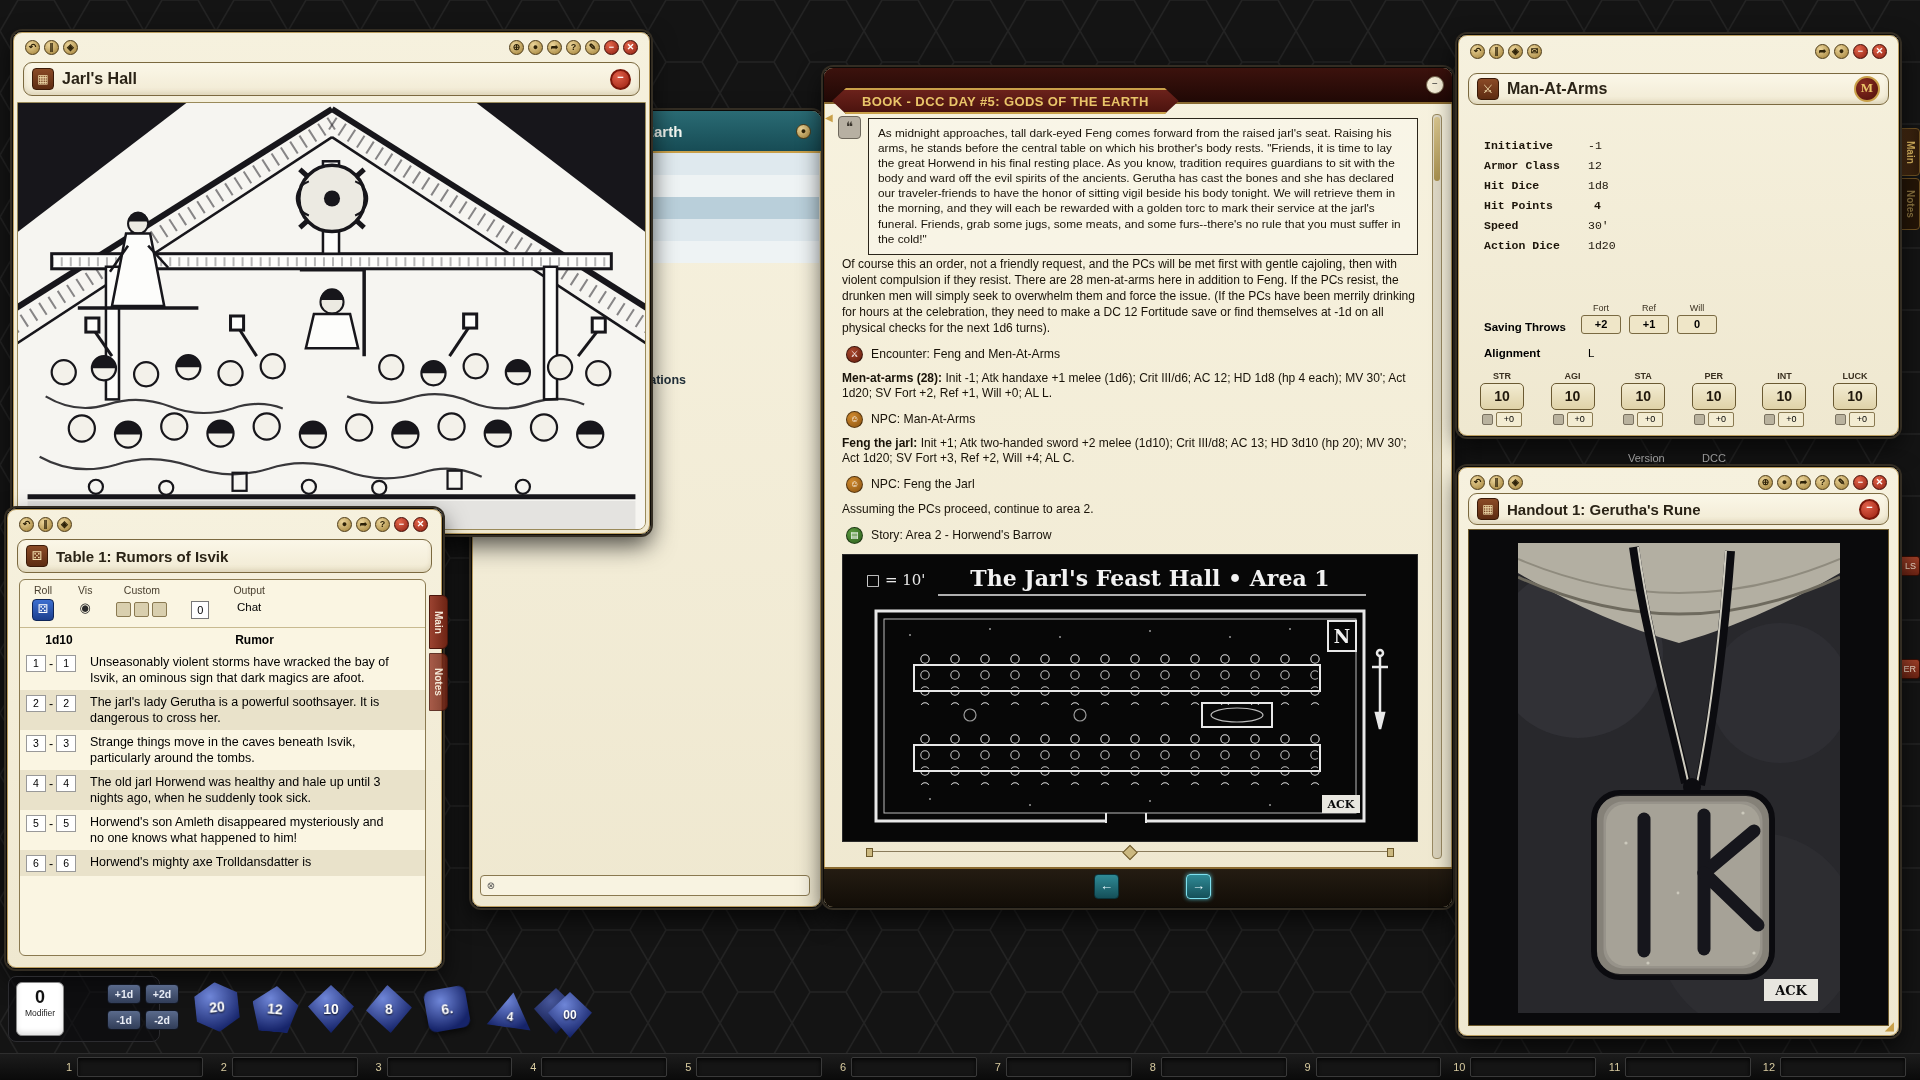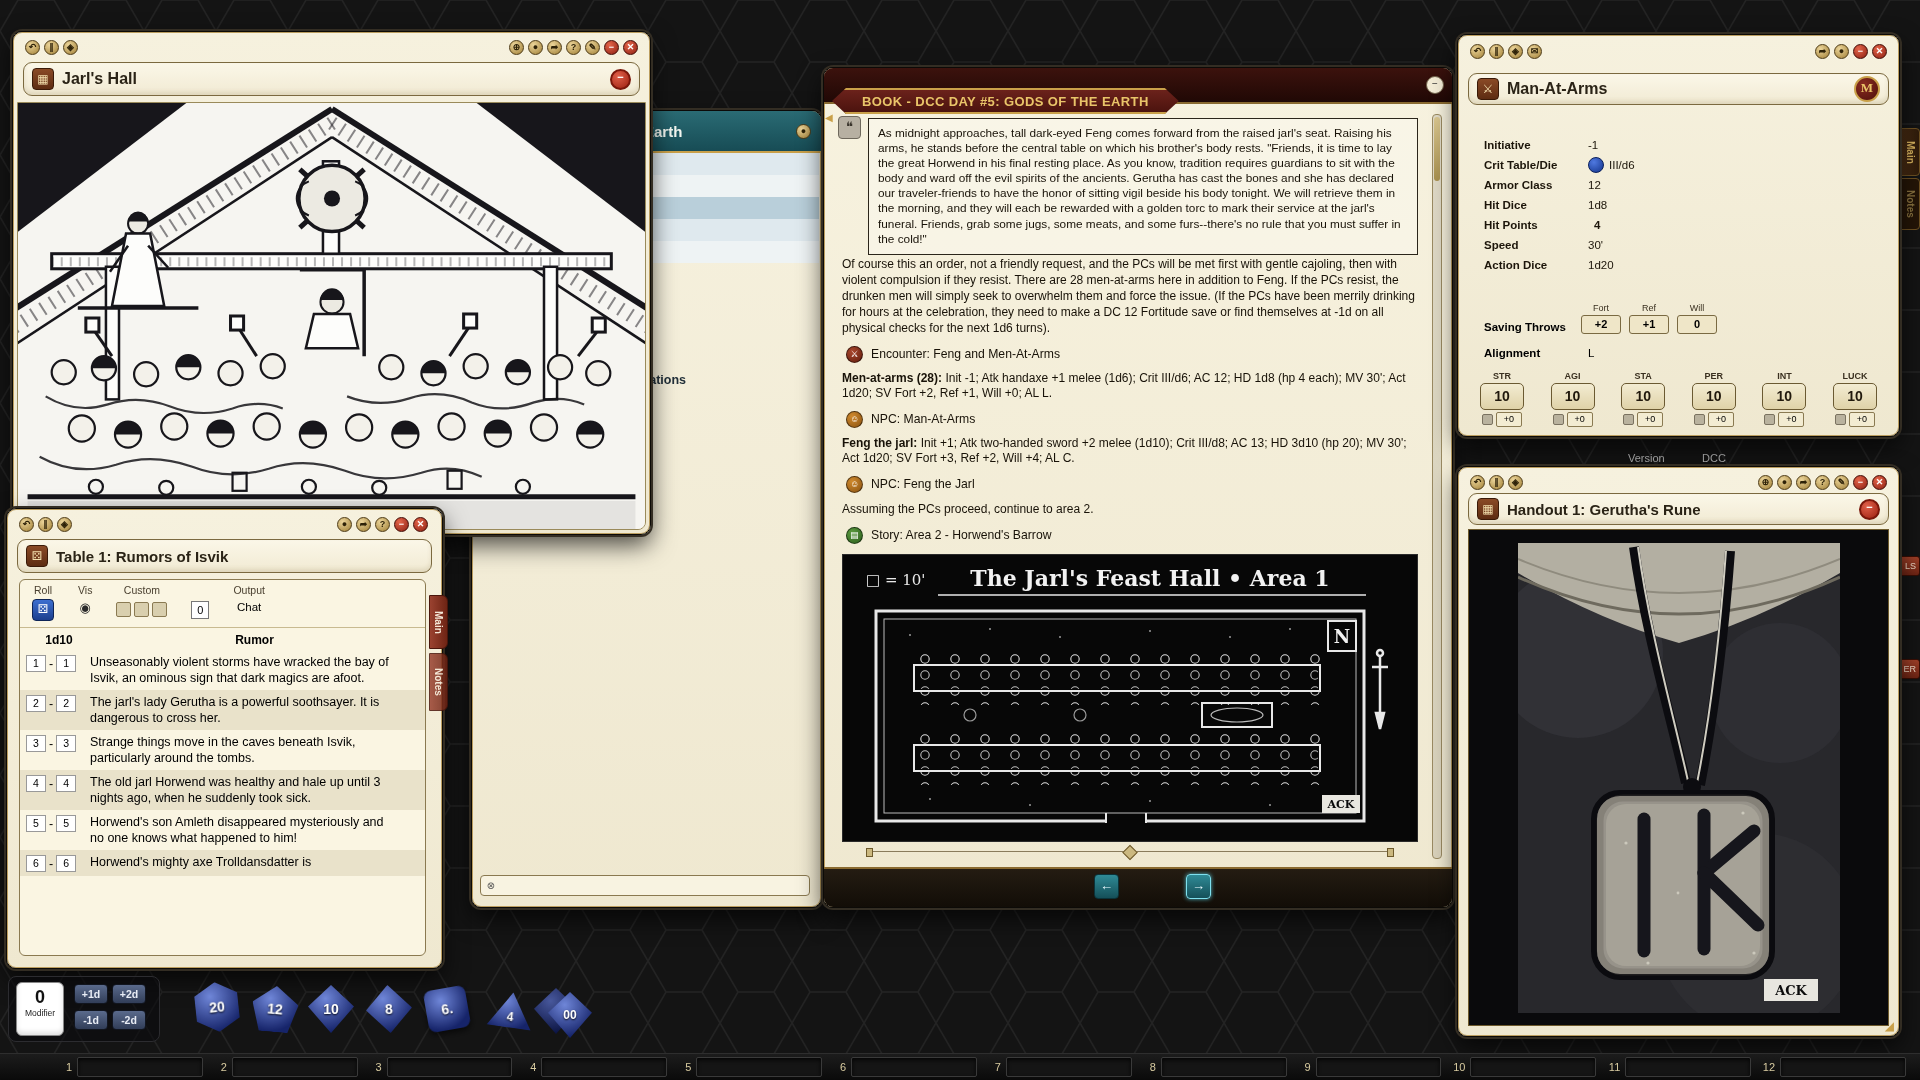--- a/index.html
+++ b/index.html
@@ -103,21 +103,21 @@
   .numgrp{display:flex;gap:3px;align-items:center;padding-top:1px;flex:0 0 auto;width:58px;}
   .numbox{width:18px;height:15px;border:1px solid #999;background:#fff;font-size:10.5px;text-align:center;
           line-height:15px;}
   .vtab{position:absolute;right:-6px;width:17px;writing-mode:vertical-rl;text-orientation:mixed;
         display:flex;align-items:center;justify-content:center;font-size:10px;font-weight:bold;
         color:#f5e8d8;background:linear-gradient(90deg,#9a4230,#6e2414);border:1px solid #4a160c;
         border-radius:0 6px 6px 0;}
 
   
   .ma-rows{position:absolute;top:100px;left:0;right:0;}
-  .ma-row{display:flex;align-items:center;height:20px;padding-left:26px;font-size:11.5px;color:#1c150a;}
+  .ma-row{display:flex;align-items:center;height:20px;padding-left:26px;font-size:11.5px;color:#1c150a;font-family:Liberation Mono, monospace;}
   .ma-row b{width:104px;flex:0 0 auto;}
   .chip{width:14px;height:14px;border-radius:50%;flex:0 0 auto;margin-right:5px;
         background:radial-gradient(circle at 35% 30%,#4f79e0,#14348c);border:1px solid #0a1f5c;}
   .saves{position:absolute;top:268px;left:26px;right:10px;height:42px;font-size:11.5px;}
   .saves>b{position:absolute;left:0;top:18px;}
   .svgrp{position:absolute;left:97px;top:0;display:flex;gap:8px;}
   .svcol{display:flex;flex-direction:column;align-items:center;gap:2px;}
   .svname{font-size:9px;color:#3a3020;}
   .svbox{width:38px;height:17px;background:#efe6c8;border:1px solid #7a6a42;border-radius:3px;
          font-size:11px;font-weight:bold;text-align:center;line-height:17px;}
@@ -155,21 +155,21 @@
 
   
   .tray-plate{position:absolute;left:8px;top:976px;width:150px;height:64px;background:rgba(10,10,12,.55);
               border:1px solid #2c2c30;border-radius:8px;z-index:8;}
   .modifier{position:absolute;left:16px;top:982px;width:46px;height:52px;background:#fff;border:1px solid #888;
             border-radius:6px;z-index:9;text-align:center;box-shadow:inset 0 -3px 5px rgba(0,0,0,.12);}
   .modval{font-size:18px;font-weight:bold;margin-top:4px;color:#111;}
   .modlbl{font-size:8.5px;color:#222;}
   .dbtn{position:absolute;width:32px;height:18px;border-radius:4px;z-index:9;color:#e8ecf5;font-size:10.5px;
         font-weight:bold;text-align:center;line-height:18px;background:linear-gradient(#5a6a8c,#313d58);
-        border:1px solid #11151f;}
+        border:1px solid #11151f;margin-left:33px;}
   .die{position:absolute;display:flex;align-items:center;justify-content:center;color:#fff;font-weight:bold;
        font-size:14px;text-shadow:0 1px 2px rgba(0,0,0,.85);z-index:9;
        background:radial-gradient(circle at 38% 28%,#6f86d8,#16246a 75%);
        filter:drop-shadow(0 3px 3px rgba(0,0,0,.6));}
   .d20{clip-path:polygon(50% 0%,93% 25%,93% 75%,50% 100%,7% 75%,7% 25%);transform:rotate(-6deg);}
   .d12{clip-path:polygon(50% 0%,100% 38%,81% 100%,19% 100%,0% 38%);transform:rotate(5deg);}
   .d10{clip-path:polygon(50% 0%,100% 45%,50% 100%,0% 45%);}
   .d8{clip-path:polygon(50% 0%,100% 50%,50% 100%,0% 50%);transform:rotate(-4deg);}
   .d6{border-radius:8px;transform:rotate(-10deg);}
   .d4{clip-path:polygon(50% 6%,98% 94%,2% 94%);transform:rotate(8deg);align-items:flex-end;padding-bottom:6px;
@@ -567,25 +567,20 @@
         <span class="ttext">Man-At-Arms</span>
         <span class="mbadge">M</span>
       </div>
     </div>
     <div class="ma-rows">
       <div class="ma-row">
           <b>Initiative</b>
           <span class="ma-val">-1</span>
         </div>
       <div class="ma-row">
-          <b>Crit Table/Die</b>
-          <span class="chip"></span>
-          <span class="ma-val">III/d6</span>
-        </div>
-      <div class="ma-row">
           <b>Armor Class</b>
           <span class="ma-val">12</span>
         </div>
       <div class="ma-row">
           <b>Hit Dice</b>
           <span class="ma-val">1d8</span>
         </div>
       <div class="ma-row">
           <b>Hit Points</b>
           <span class="ma-val" style="font-weight:bold;margin-left:6px">4</span>

